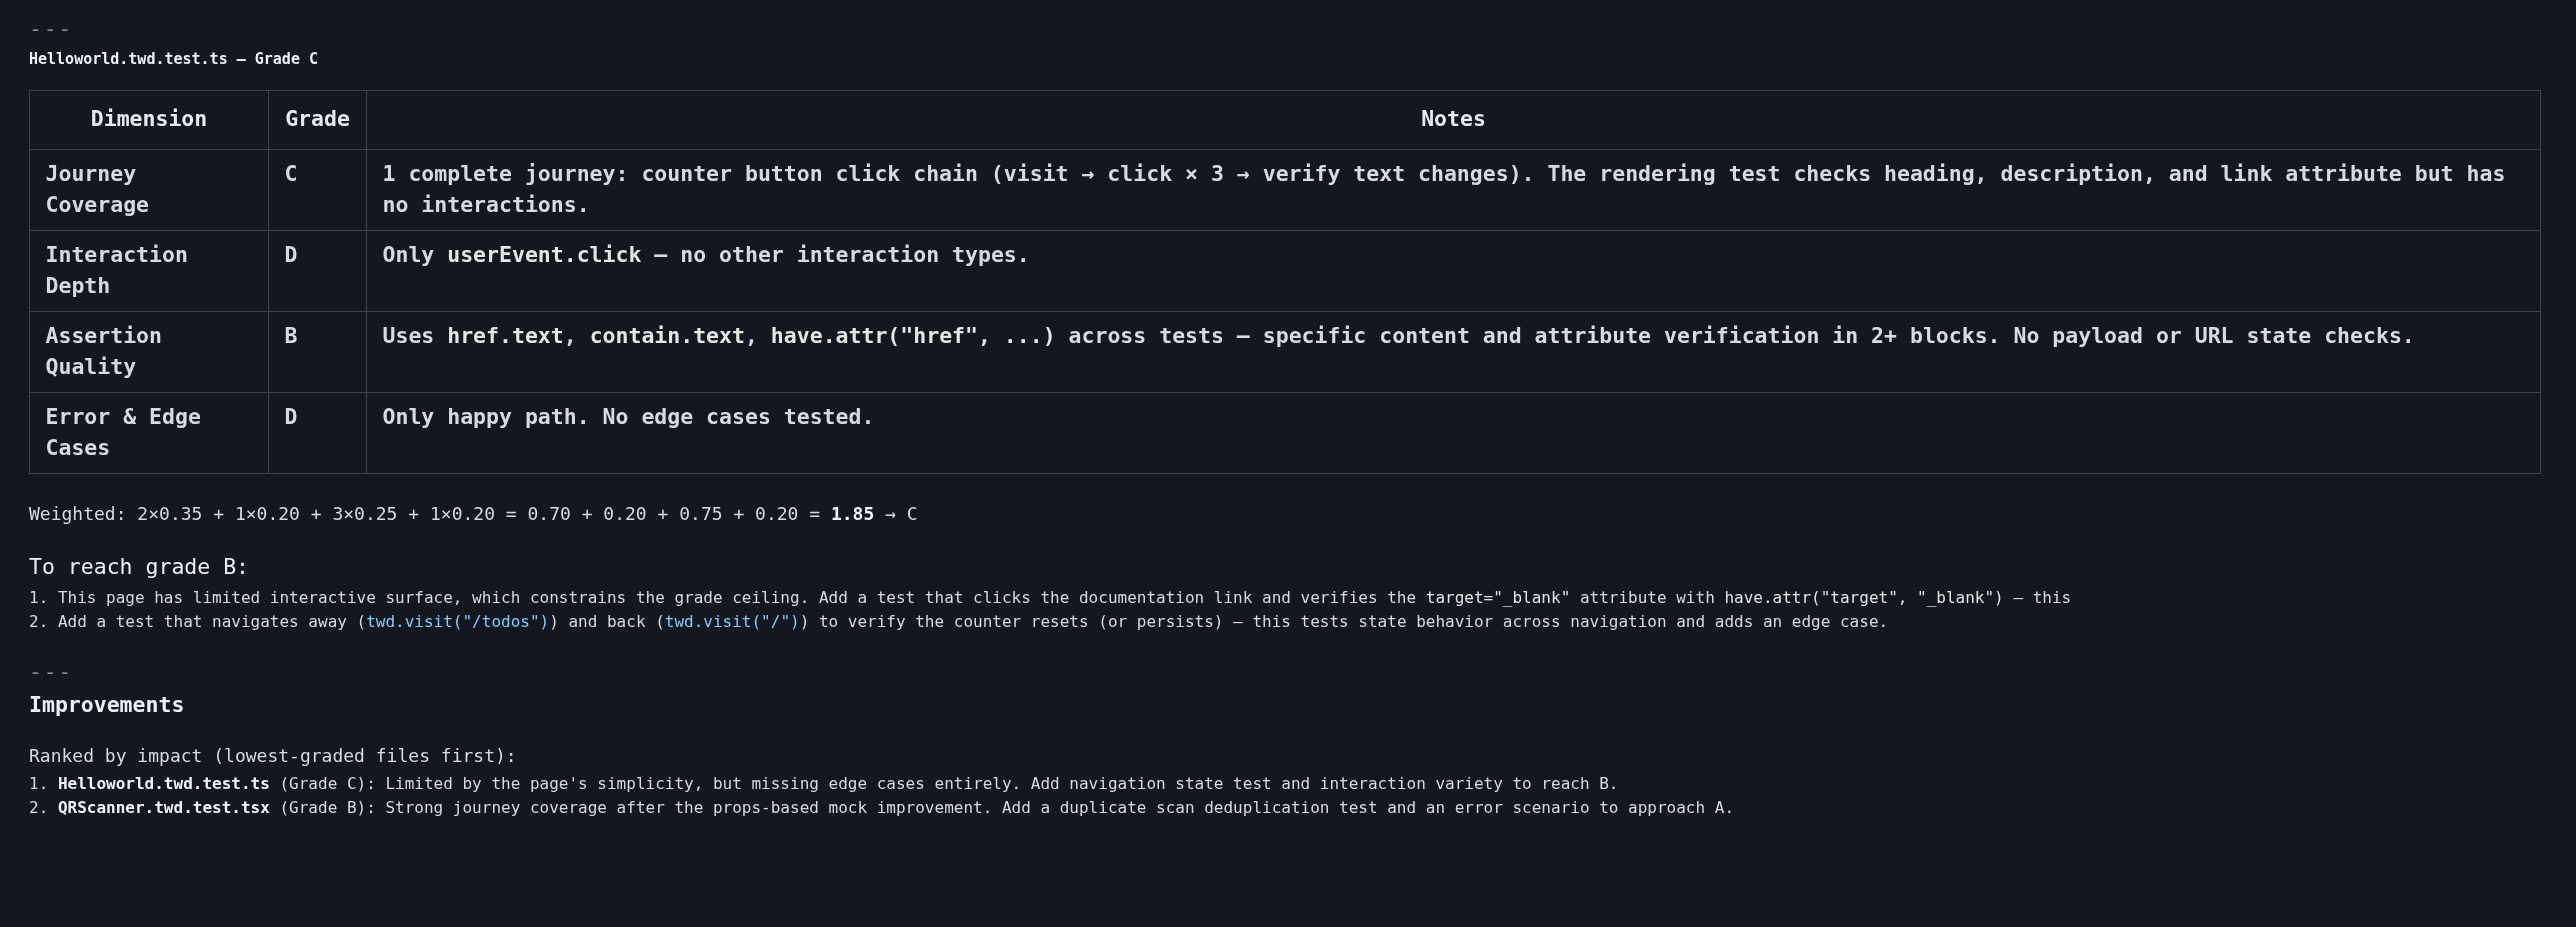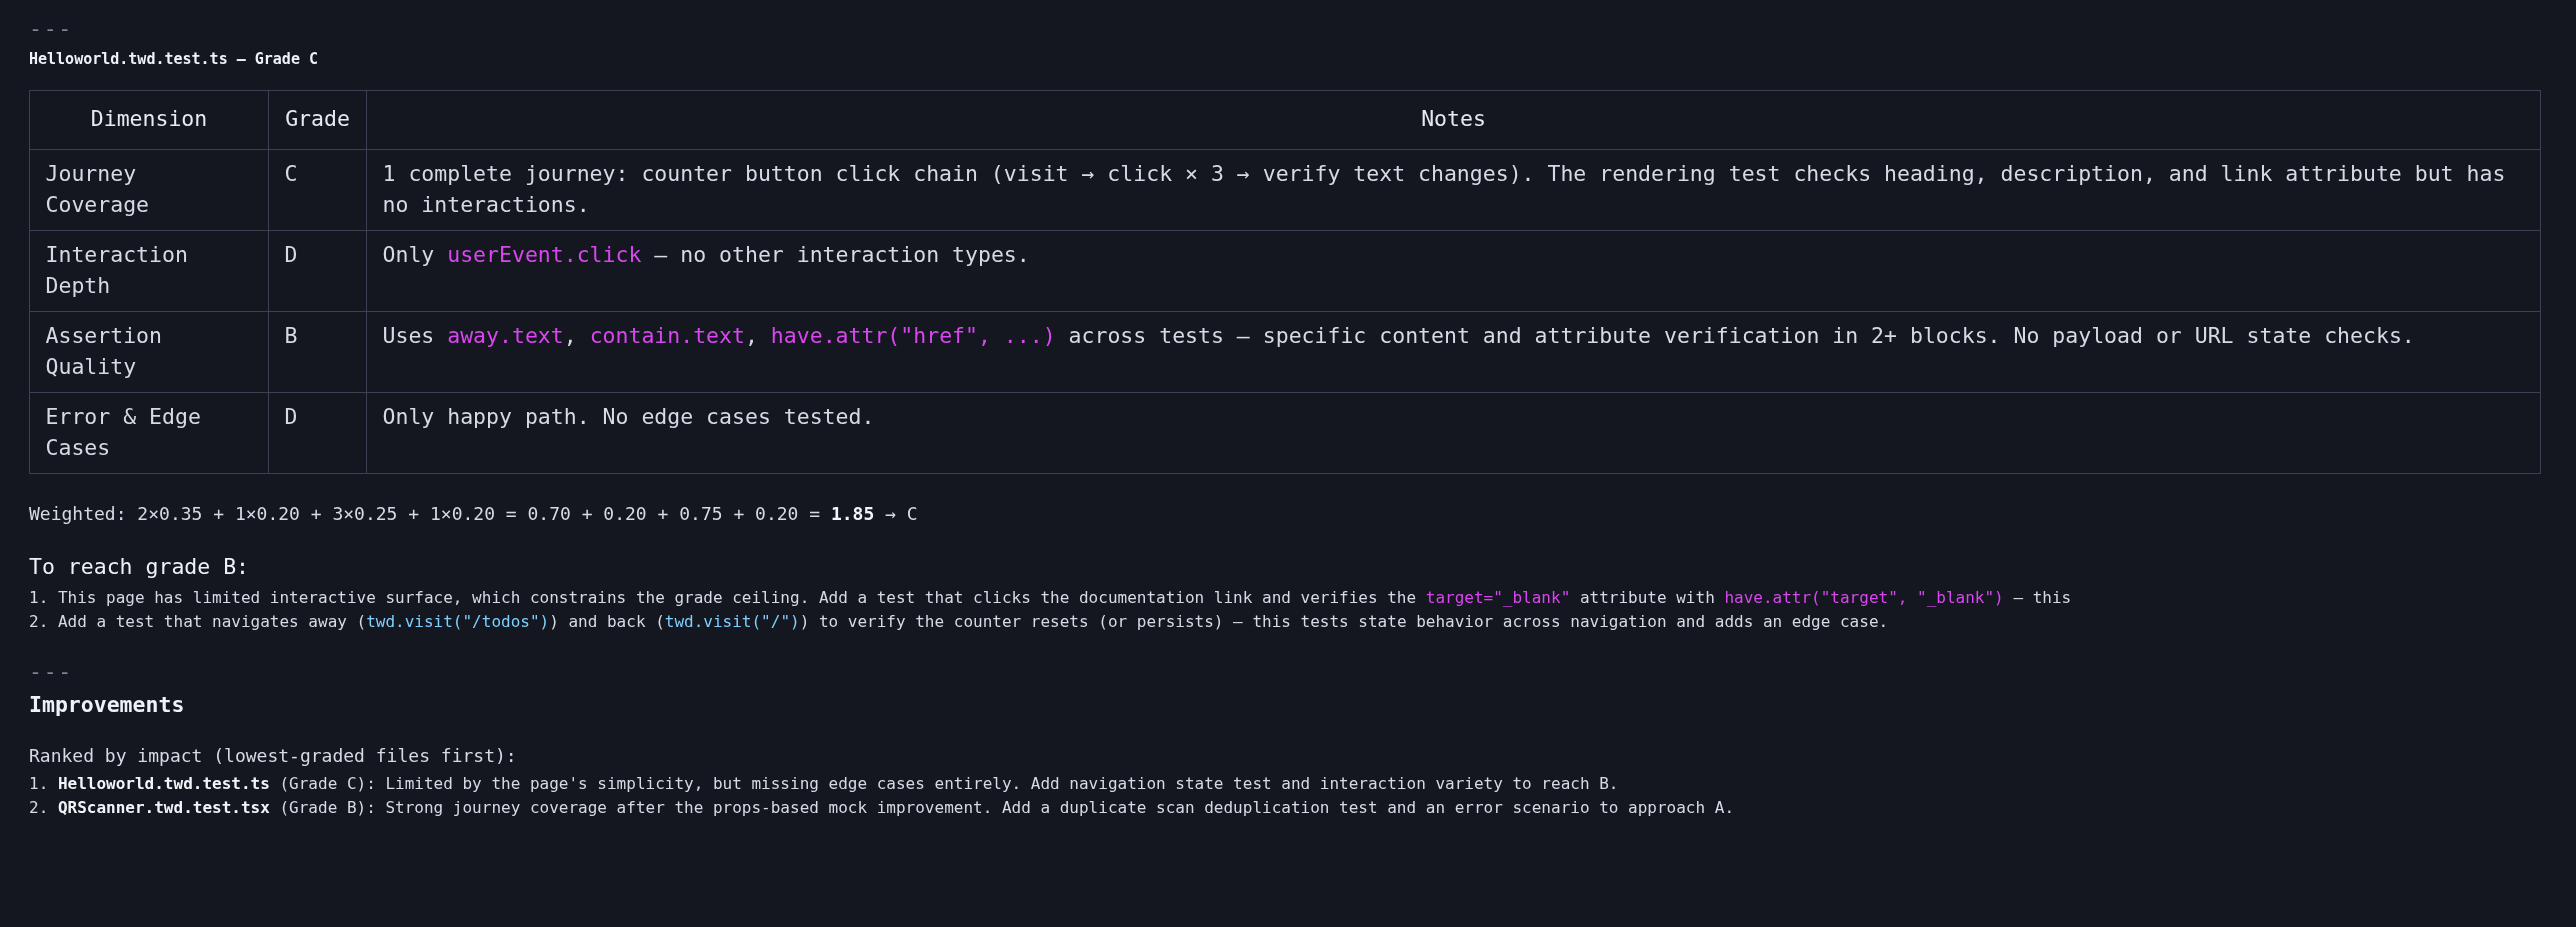--- a/index.html
+++ b/index.html
@@ -39,21 +39,21 @@
     margin-bottom: 8.6px;
     table-layout: fixed;
   }
   table.grade-table th,
   table.grade-table td {
     border: 0.9px solid #3a4152;
     padding: 9.5px 15.5px;
     text-align: left;
     vertical-align: top;
     font-size: 21.5px;
-    font-weight: normal;
+    font-weight: bold;
     color: #d6dae3;
     line-height: 1.42;
   }
   table.grade-table th {
     text-align: center;
     color: #e7eaf1;
     padding-top: 13.8px;
     padding-bottom: 13.8px;
   }
   col.c-dim { width: 239px; }
@@ -62,21 +62,21 @@
   td.dim-cell { padding-left: 20.6px; }
   td.grade-cell { padding-left: 13.8px; }
   td.notes-cell { padding-left: 15.5px; }
 
   .para {
     margin-top: 26px;
     font-size: 18px;
     color: #d6dae3;
   }
   .bold { font-weight: bold; color: #f2f4f8; }
-  .code-blue { color: #d946ef; }
+  .code-blue { color: #e5e5e5; }
   .code-cyan { color: #7dcfff; }
   .heading {
     font-weight: normal;
     color: #eef1f6;
     font-size: 21.5px;
     margin-top: 24px;
   }
   ol.plainlist, ul.plainlist {
     list-style: none;
     margin: 3.4px 0 0 0;
@@ -131,21 +131,21 @@
         </td>
       </tr>
       <tr>
         <td class="dim-cell">Interaction Depth</td>
         <td class="grade-cell">D</td>
         <td class="notes-cell"><span>Only </span><span class="code-blue">userEvent.click</span><span> — no other interaction types.</span></td>
       </tr>
       <tr>
         <td class="dim-cell">Assertion Quality</td>
         <td class="grade-cell">B</td>
-        <td class="notes-cell"><span>Uses </span><span class="code-blue">away.text</span><span>, </span><span class="code-blue">contain.text</span><span>, </span><span class="code-blue">have.attr("href", ...)</span><span> across tests — specific content and attribute verification in 2+ blocks. No payload or URL state checks.</span></td>
+        <td class="notes-cell"><span>Uses </span><span class="code-blue">href.text</span><span>, </span><span class="code-blue">contain.text</span><span>, </span><span class="code-blue">have.attr("href", ...)</span><span> across tests — specific content and attribute verification in 2+ blocks. No payload or URL state checks.</span></td>
       </tr>
       <tr>
         <td class="dim-cell">Error &amp; Edge Cases</td>
         <td class="grade-cell">D</td>
         <td class="notes-cell">Only happy path. No edge cases tested.</td>
       </tr>
     </tbody>
   </table>
 
   <div class="para"><span>Weighted: 2×0.35 + 1×0.20 + 3×0.25 + 1×0.20 = 0.70 + 0.20 + 0.75 + 0.20 = </span><span class="bold">1.85</span><span> → C</span></div>

